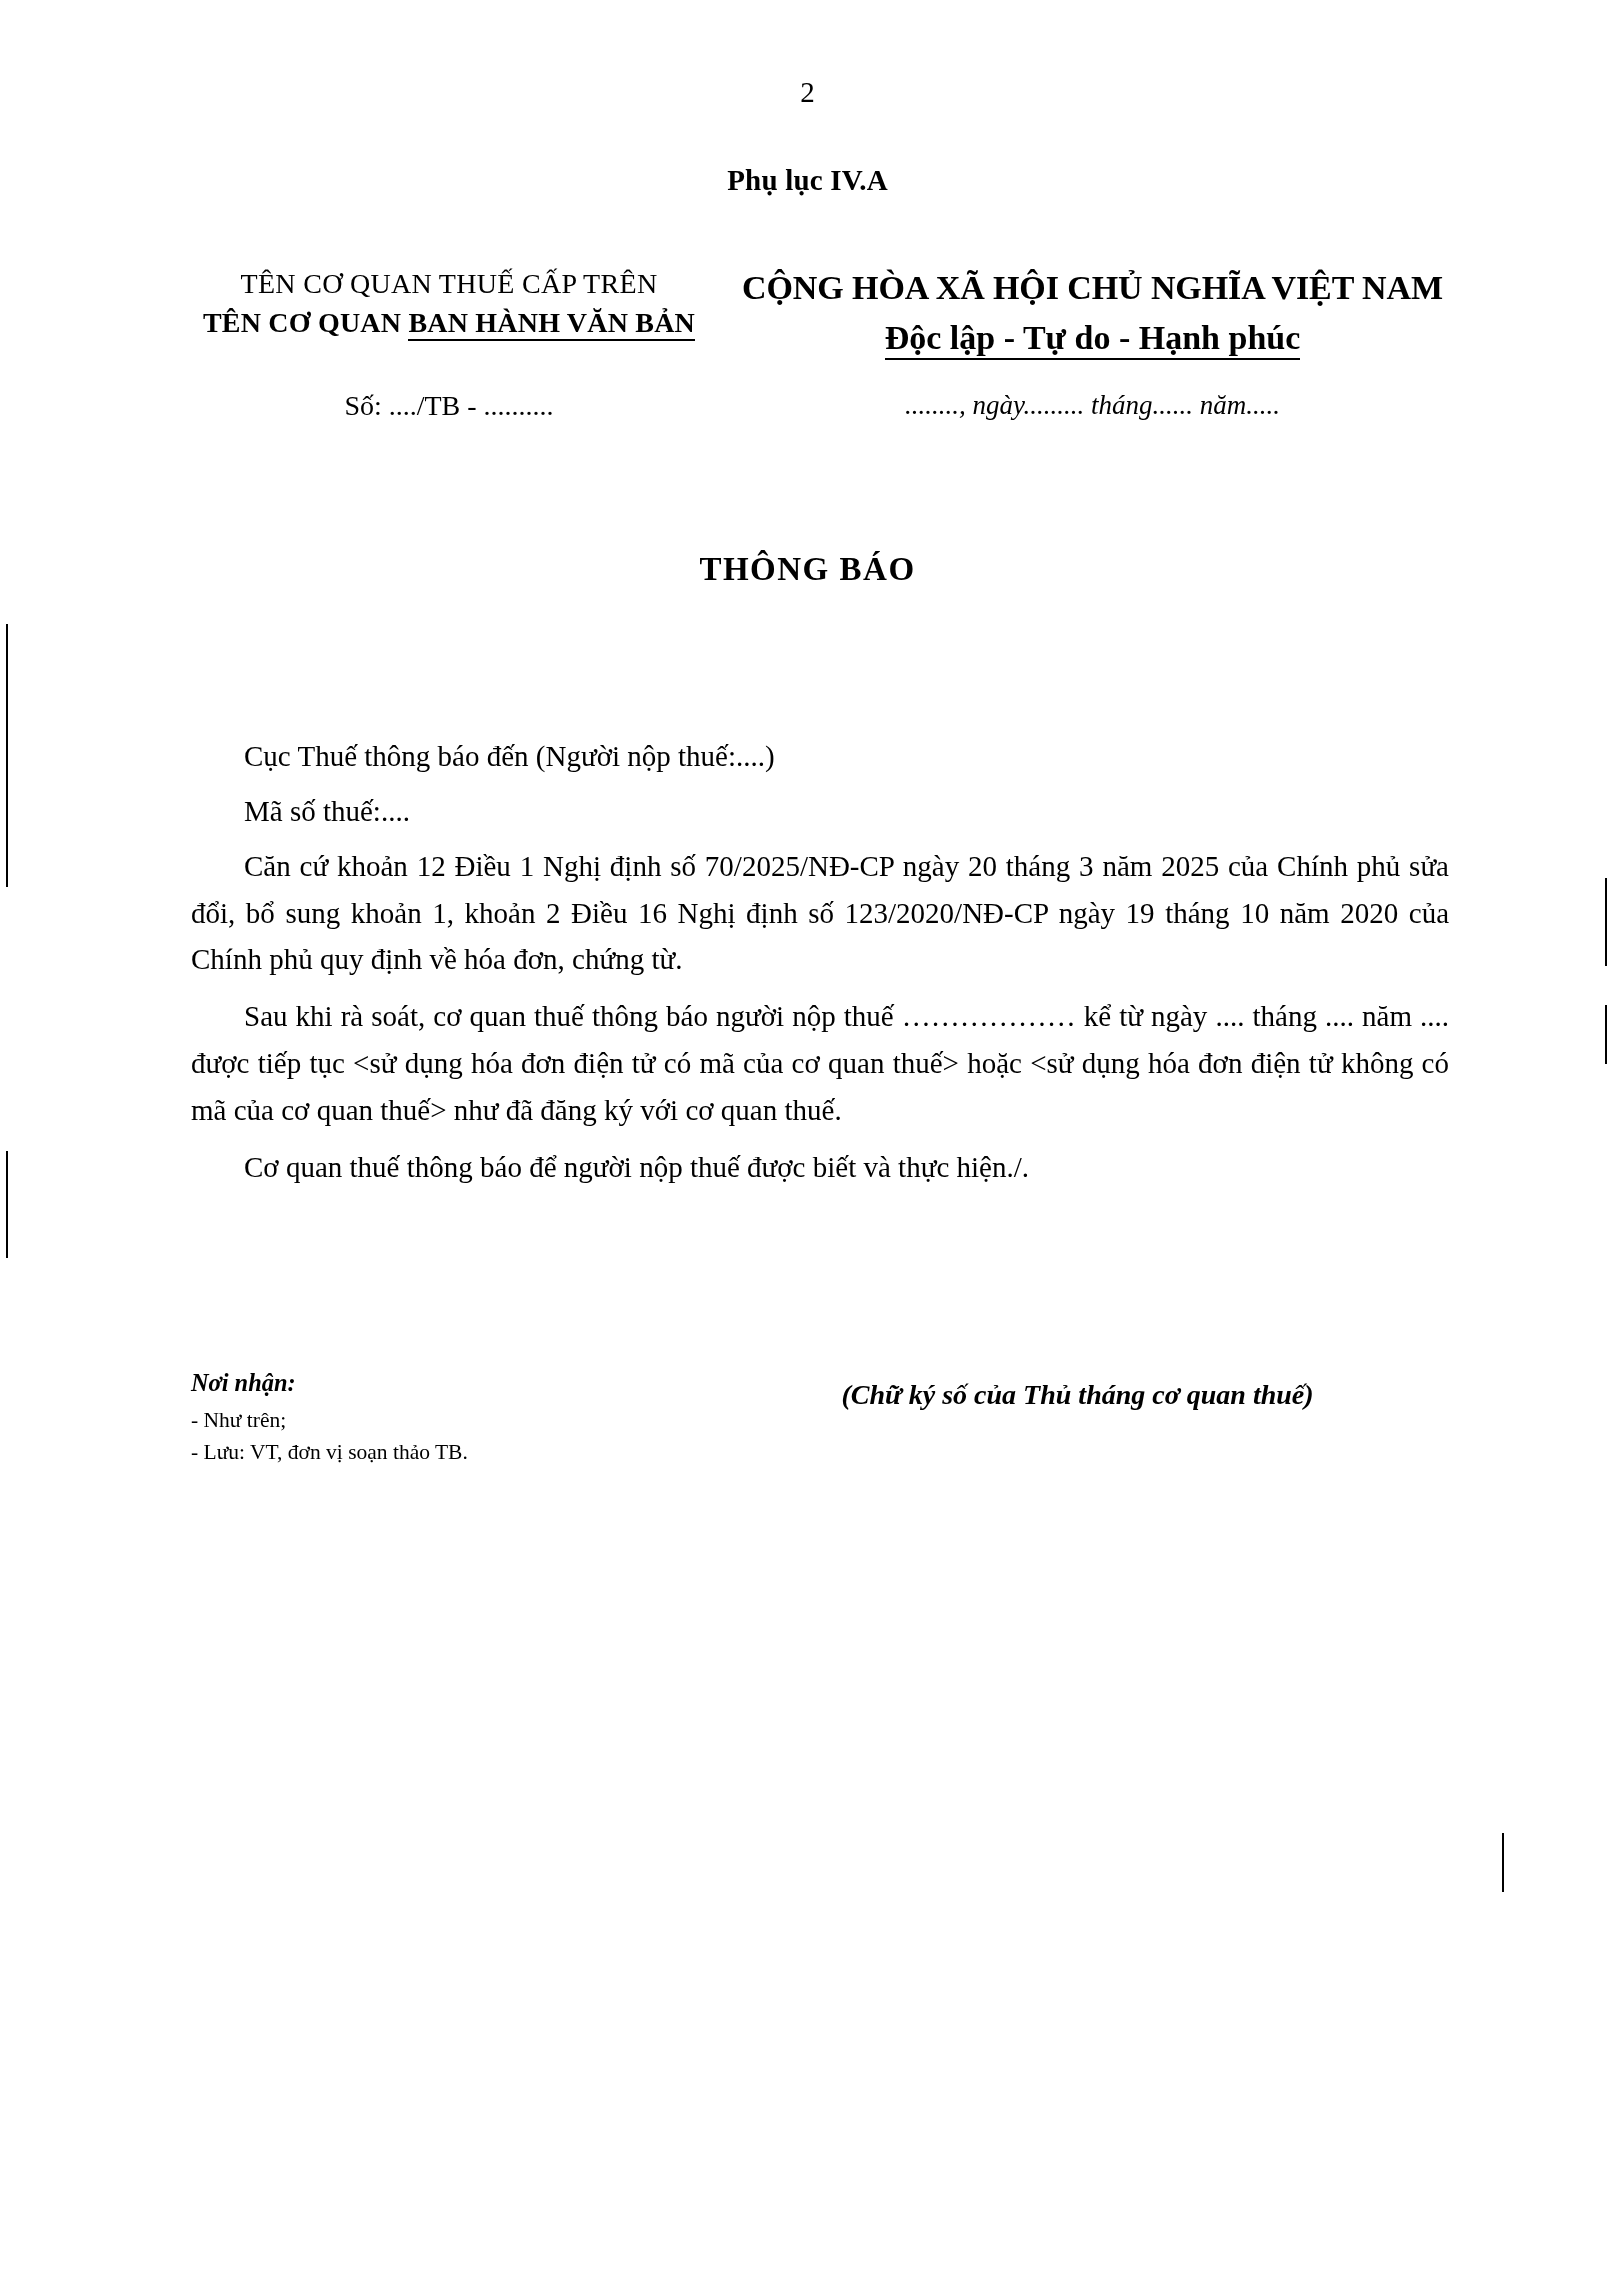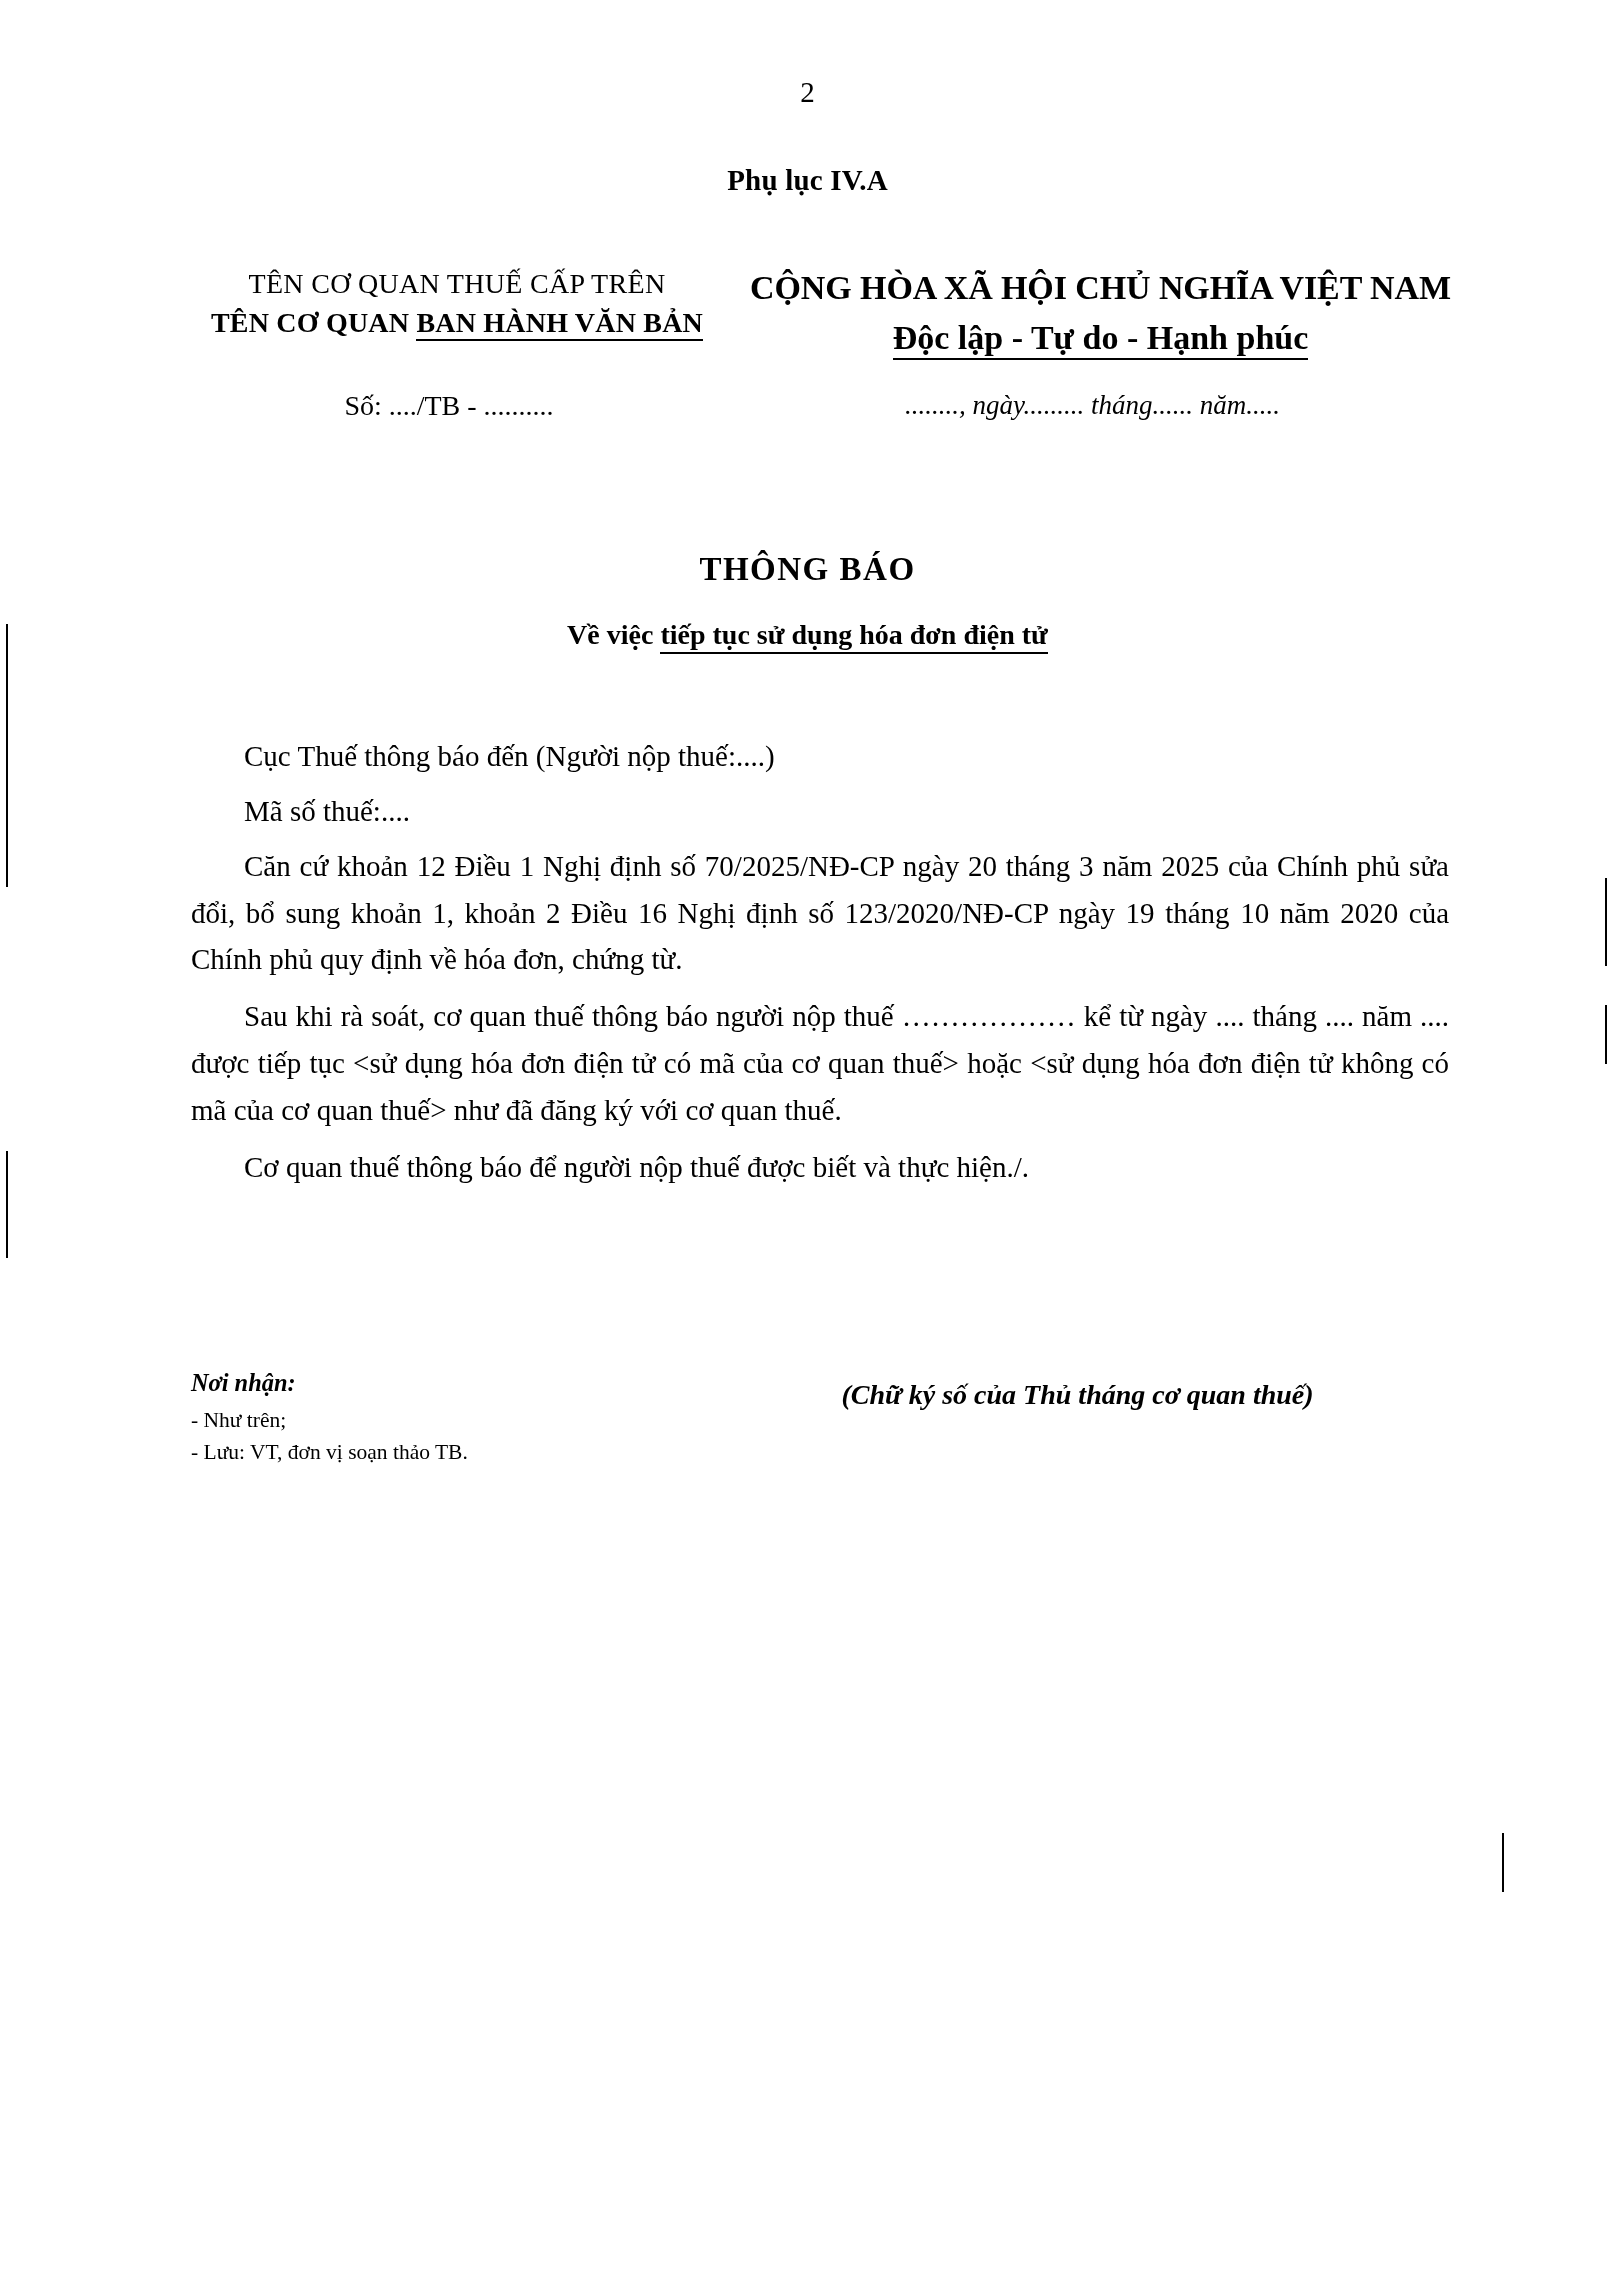--- a/index.html
+++ b/index.html
@@ -36,21 +36,21 @@
     left: 0;
     width: 1615px;
     text-align: center;
     font-size: 29px;
     font-weight: bold;
     letter-spacing: 0.2px;
   }
   .header-row {
     position: absolute;
     top: 265px;
-    left: 184px;
+    left: 176px;
     width: 1287px;
     display: flex;
     flex-direction: row;
     align-items: flex-start;
   }
   .header-left {
     width: 546px;
     text-align: center;
     font-size: 28px;
     line-height: 1.38;
@@ -212,21 +212,20 @@
     <div class="header-right">
       <div class="r1">CỘNG HÒA XÃ HỘI CHỦ NGHĨA VIỆT NAM</div>
       <div class="r2"><span>Độc lập - Tự do - Hạnh phúc</span></div>
     </div>
   </div>
 
   <div class="doc-number">Số: ..../TB - ..........</div>
   <div class="doc-date">........, ngày......... tháng...... năm.....</div>
 
   <div class="notice-title">THÔNG BÁO</div>
-  <div class="notice-subtitle"><span>Về việc </span><span class="ul">tiếp tục sử dụng hóa đơn điện tử</span></div>
 
   <div class="body">
     <p class="tight">Cục Thuế thông báo đến (Người nộp thuế:....)</p>
     <p class="tight">Mã số thuế:....</p>
     <p>Căn cứ khoản 12 Điều 1 Nghị định số 70/2025/NĐ-CP ngày 20 tháng 3 năm 2025 của Chính phủ sửa đổi, bổ sung khoản 1, khoản 2 Điều 16 Nghị định số 123/2020/NĐ-CP ngày 19 tháng 10 năm 2020 của Chính phủ quy định về hóa đơn, chứng từ.</p>
     <p>Sau khi rà soát, cơ quan thuế thông báo người nộp thuế ……………… kể từ ngày .... tháng .... năm .... được tiếp tục &lt;sử dụng hóa đơn điện tử có mã của cơ quan thuế&gt; hoặc &lt;sử dụng hóa đơn điện tử không có mã của cơ quan thuế&gt; như đã đăng ký với cơ quan thuế.</p>
     <p>Cơ quan thuế thông báo để người nộp thuế được biết và thực hiện./.</p>
   </div>
 
   <div class="footer">

